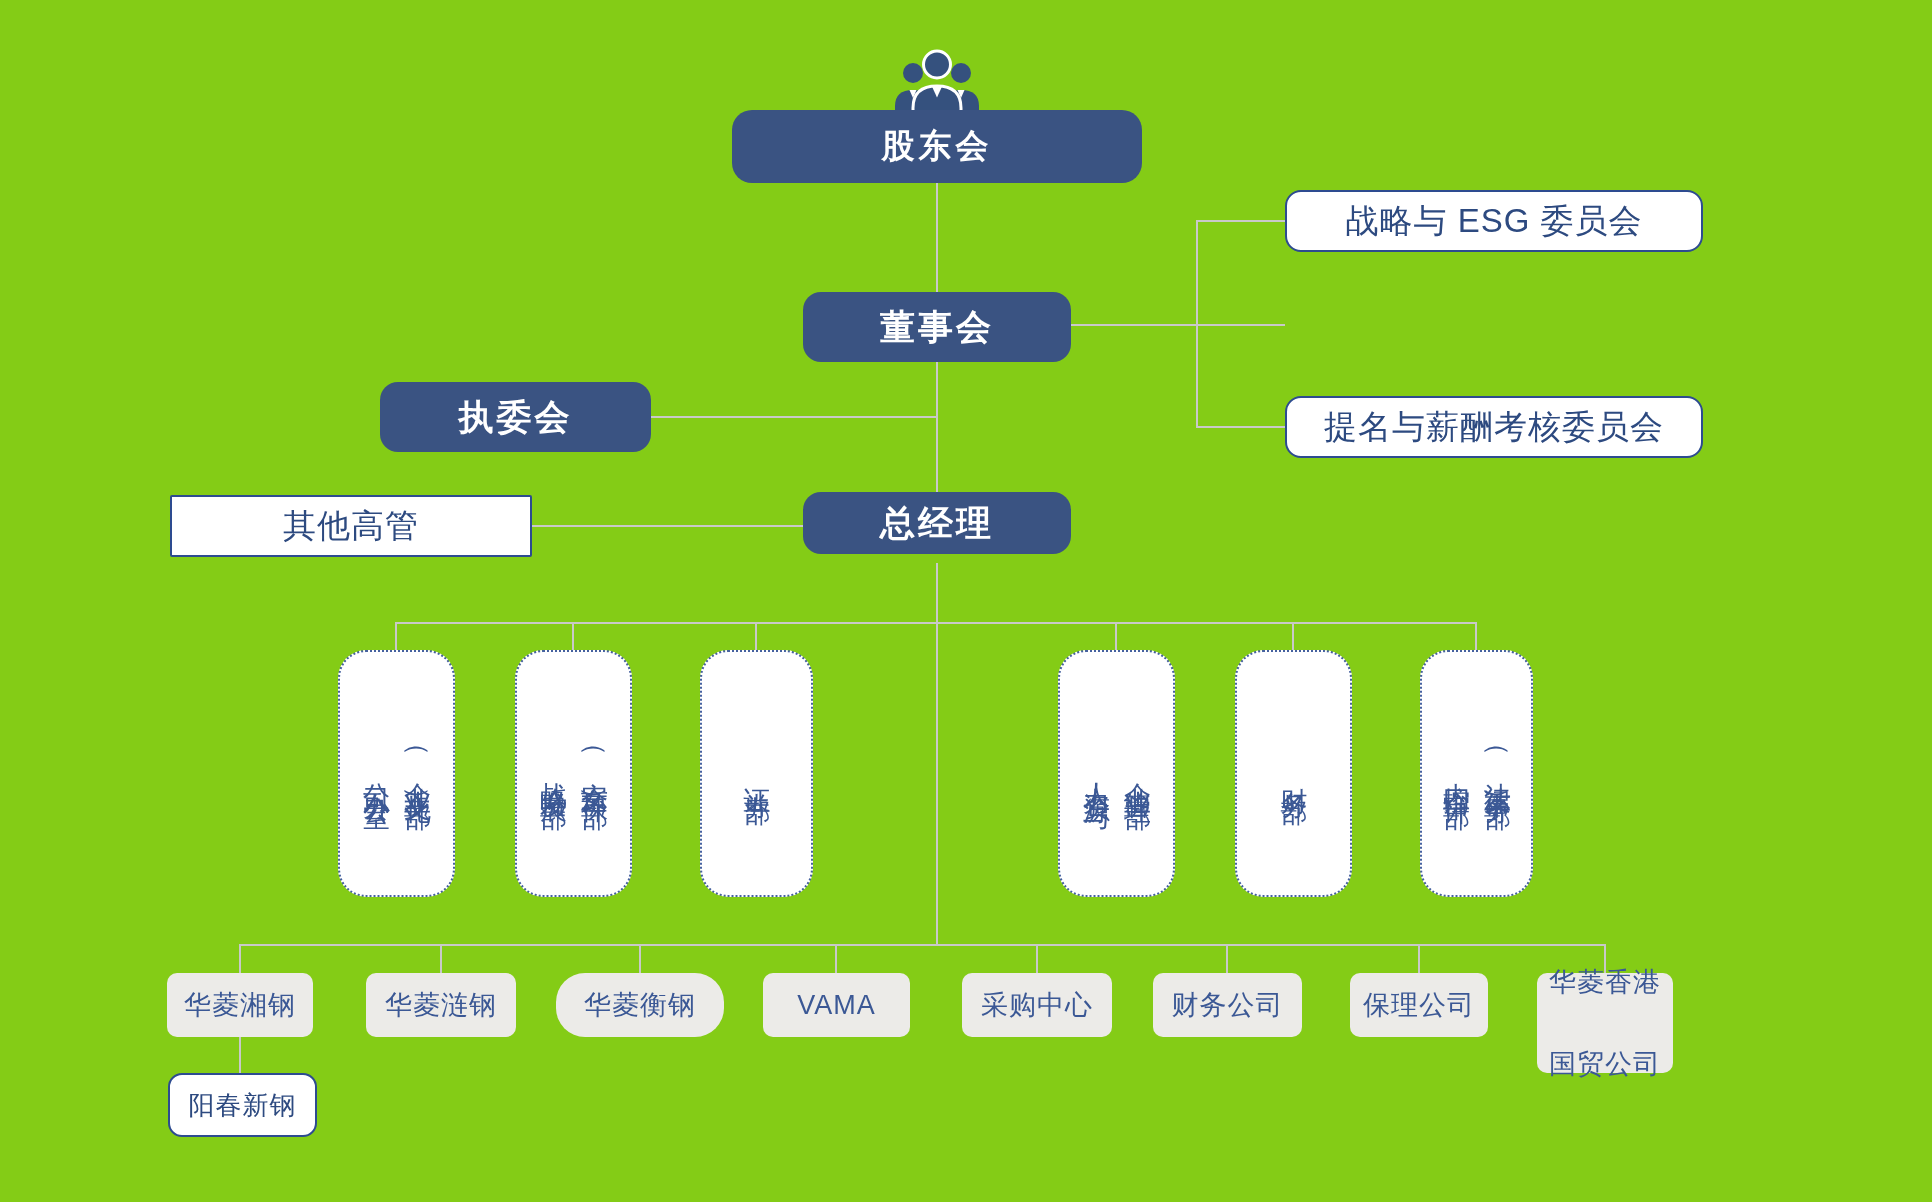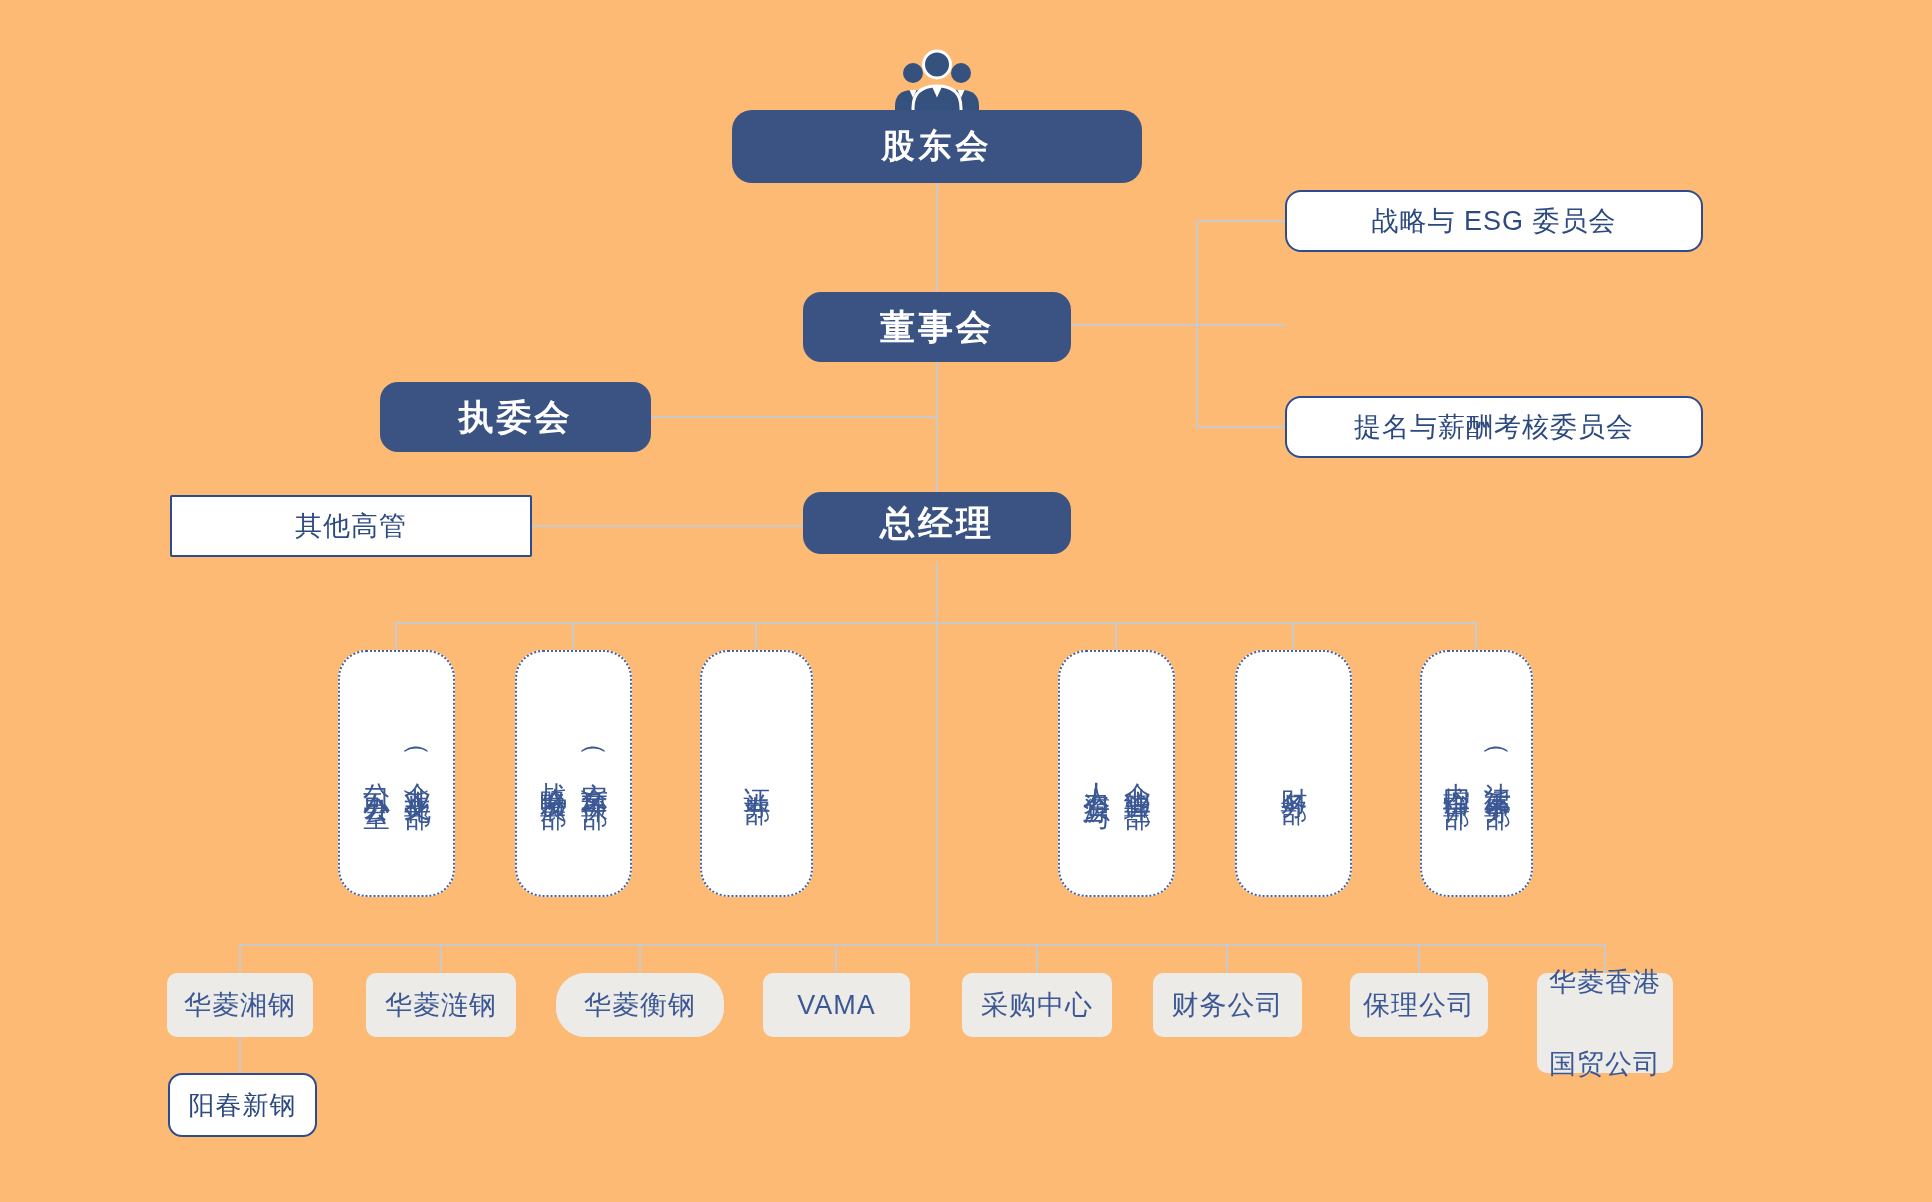--- a/index.html
+++ b/index.html
@@ -1,32 +1,32 @@
 <!DOCTYPE html>
 <html><head>
 <meta charset="utf-8">
 <style>
   html,body { margin:0; padding:0; background:#ffffff; }
   .stage {
-    position:relative; width:1932px; height:1202px; background:#fdba74;
+    position:relative; width:1932px; height:1202px; background:#84cc16;
     font-family:"Liberation Sans","DejaVu Sans",sans-serif; overflow:hidden;
   }
   .box {
     position:absolute; box-sizing:border-box;
     display:flex; align-items:center; justify-content:center;
     text-align:center; white-space:nowrap;
   }
   .navy {
     background:#3a5382; color:#ffffff; font-weight:bold;
     border-radius:18px; font-size:35px; letter-spacing:3px;
   }
   .navy.big { font-size:33px; border-radius:20px; letter-spacing:4px; }
   .outline {
     background:#ffffff; border:2.5px solid #2d4b90; color:#2d4a80;
-    border-radius:16px; font-size:27px; letter-spacing:1px;
+    border-radius:16px; font-size:33px; letter-spacing:1px;
   }
   .dotted {
     background:#ffffff; border:2px dotted #45619f; color:#3b5895;
     border-radius:28px; font-size:27px;
     display:flex; flex-direction:row; align-items:center; justify-content:center;
     gap:10px; white-space:normal;
   }
   .vcol {
     writing-mode:vertical-lr; text-orientation:upright;
     letter-spacing:5px; line-height:1.15;

